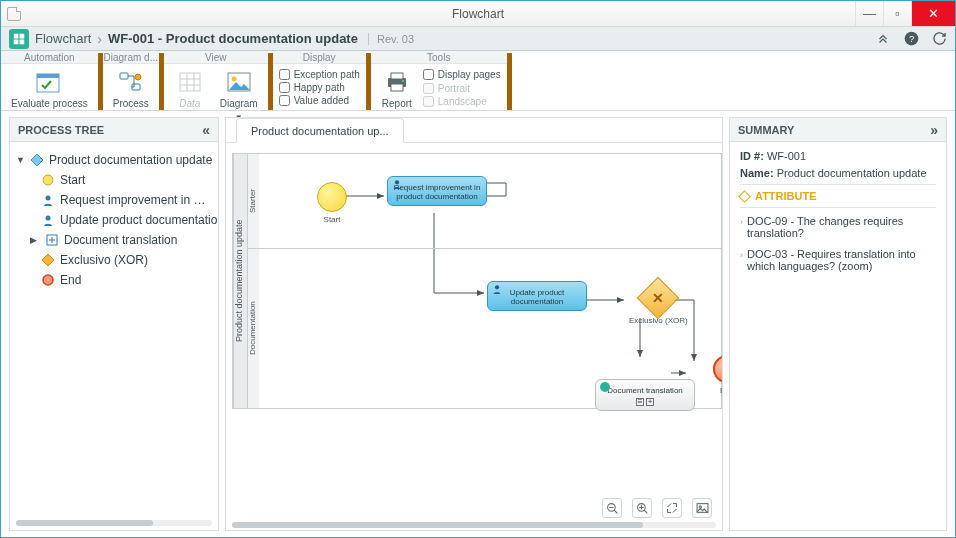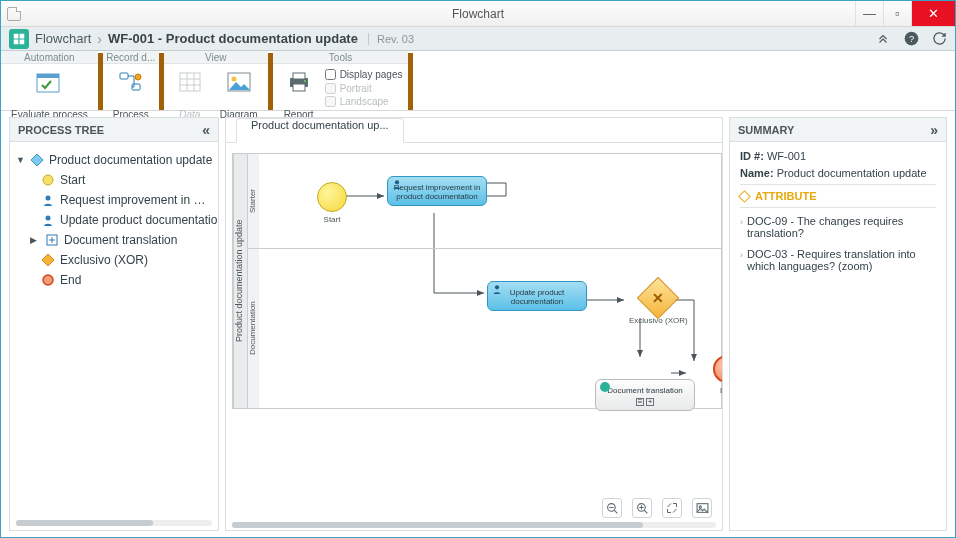--- a/index.html
+++ b/index.html
@@ -23,21 +23,21 @@
 .bc-title { color:#3a4548; font-weight:bold; }
 .bc-rev { color:#8a969a; font-size:11px; border-left:1px solid #c0c8cb; padding-left:8px; margin-left:4px;}
 .header-actions { margin-left:auto; display:flex; gap:12px; align-items:center; color:#4b5a5e; }
 .header-actions .ic { width:16px; height:16px; cursor:pointer; display:flex;align-items:center;justify-content:center;}
 
 
 .ribbon { height:60px; background:#fff; border-bottom:1px solid #d8d8d8; display:flex; padding-top:2px;}
 .rgroup { border-right:5px solid #a16207; padding:0 6px; display:flex; flex-direction:column; }
 .rgroup-title { font-size:10px; color:#7e8a8e; text-align:center; background:#f1f4f5; height:13px; line-height:13px; margin:-2px -6px 2px; border-bottom:1px solid #e4e4e4;}
 .rgroup-body { display:flex; gap:6px; flex:1; align-items:flex-start; padding-top:2px; }
-.rbtn { display:flex; flex-direction:column; align-items:center; gap:15px; min-width:40px; padding:2px 4px; cursor:pointer; border-radius:3px; }
+.rbtn { display:flex; flex-direction:column; align-items:center; gap:4px; min-width:40px; padding:2px 4px; cursor:pointer; border-radius:3px; }
 .rbtn.disabled { color:#b7bfc1; cursor:default;font-style:italic; }
 .rbtn .ricon { width:26px; height:24px; display:flex;align-items:center;justify-content:center; }
 .rbtn .rlabel { font-size:10px; color:#4a565a; text-align:center; line-height:11px;}
 .rbtn .carrot { font-size:8px; color:#4a565a; }
 .rchk-list { display:flex; flex-direction:column; gap:2px; font-size:10px; color:#4a565a; padding-top:1px;}
 .rchk-list.disabled { color:#b7bfc1; }
 .rchk { display:flex; align-items:center; gap:4px; }
 .rchk input { width:11px; height:11px; }
 
 
@@ -54,21 +54,21 @@
 .tree-row .tog { width:10px; font-size:9px; color:#4a565a; cursor:pointer;}
 .tree-row .ticon { width:14px;height:14px; display:flex;align-items:center;justify-content:center; flex-shrink:0;}
 .tree .ind1 { padding-left:14px; }
 .tree .ind1b { padding-left:25px; }
 .left .scrollbar { height:6px; background:#eee; margin:0 6px 4px; border-radius:3px; position:relative;}
 .left .scrollbar::after{content:'';position:absolute;left:0;top:0;width:70%;height:100%;background:#c6cccf;border-radius:3px;}
 
 
 .center { flex:1; position:relative; }
 .tabbar { height:26px; display:flex; align-items:flex-end; padding-left:10px; border-bottom:1px solid #dcdfe0; margin-top:-1px;}
-.tab { height:25px; background:#fff; border:1px solid #dcdfe0; border-bottom:1px solid #fff; border-radius:4px 4px 0 0; padding:0 14px; display:flex; font-size:11px; color:#34434a; margin-bottom:-1px;}
+.tab { height:25px; background:#fff; border:1px solid #dcdfe0; border-bottom:1px solid #fff; border-radius:4px 4px 0 0; padding:0 14px; display:flex; align-items:center; font-size:11px; color:#34434a; margin-bottom:-1px;}
 .canvas { flex:1; position:relative; overflow:hidden; background:#fff; }
 .canvas .hscroll { position:absolute; left:6px; right:6px; bottom:2px; height:6px; background:#eee; border-radius:3px;}
 .canvas .hscroll::after{content:'';position:absolute;left:0;top:0;width:85%;height:100%;background:#c6cccf;border-radius:3px;}
 .canvas-tools { position:absolute; right:10px; bottom:12px; display:flex; gap:10px; }
 .canvas-tools .ct { width:20px;height:20px; border:1px solid #cfd4d6; border-radius:3px; display:flex;align-items:center;justify-content:center; color:#5f6b6f; cursor:pointer; background:#fff;}
 
 
 .pool { position:absolute; left:6px; top:10px; width:490px; height:256px; border:1px solid #c8cdd0; display:flex; }
 .pool-title { width:14px; background:#e9ebec; border-right:1px solid #c8cdd0; writing-mode:vertical-rl; transform:rotate(180deg); text-align:center; font-size:9px; color:#4e575a; padding:4px 0;}
 .lanes { flex:1; display:flex; flex-direction:column; }
@@ -155,21 +155,21 @@
               <rect x="1" y="3" width="22" height="18" fill="#fff" stroke="#5aa0d0"></rect>
               <rect x="1" y="3" width="22" height="4" fill="#5aa0d0"></rect>
               <path d="M6 14l3 3 6-7" stroke="#3a9a3a" fill="none" stroke-width="2"></path>
             </svg>
           </span>
         <span class="rlabel">Evaluate process</span>
       </div>
     </div>
   </div>
   <div class="rgroup">
-    <div class="rgroup-title">Record d...</div>
+    <div class="rgroup-title">Diagram d...</div>
     <div class="rgroup-body">
       <div class="rbtn">
         <span class="ricon">
             <svg width="26" height="22" viewBox="0 0 26 22">
               <rect x="2" y="2" width="8" height="6" rx="1" fill="#fff" stroke="#2a7ab8"></rect>
               <rect x="14" y="13" width="8" height="6" rx="1" fill="#fff" stroke="#2a7ab8"></rect>
               <path d="M10 5h6v11h-2" stroke="#2a7ab8" fill="none"></path>
               <circle cx="20" cy="6" r="3" fill="#f5a623" stroke="#c77a0a"></circle>
             </svg>
           </span>
@@ -192,20 +192,39 @@
       <div class="rbtn">
         <span class="ricon">
             <svg width="24" height="20" viewBox="0 0 24 20">
               <rect x="1" y="1" width="22" height="18" fill="#fff" stroke="#7a8a8e"></rect>
               <circle cx="7" cy="7" r="2.5" fill="#f5c13a"></circle>
               <path d="M2 18l7-8 5 5 3-3 6 6z" fill="#4aa0d8"></path>
             </svg>
           </span>
         <span class="rlabel">Diagram</span>
         <span class="carrot">▼</span>
+      </div>
+    </div>
+  </div>
+  <div class="rgroup">
+    <div class="rgroup-title">Display</div>
+    <div class="rgroup-body">
+      <div class="rchk-list">
+        <label class="rchk">
+            <input type="checkbox" style="">
+            <span>Exception path</span>
+          </label>
+        <label class="rchk">
+            <input type="checkbox" style="">
+            <span>Happy path</span>
+          </label>
+        <label class="rchk">
+            <input type="checkbox" style="">
+            <span>Value added</span>
+          </label>
       </div>
     </div>
   </div>
   <div class="rgroup">
     <div class="rgroup-title">Tools</div>
     <div class="rgroup-body">
       <div class="rbtn">
         <span class="ricon">
             <svg width="24" height="22" viewBox="0 0 24 22">
               <rect x="3" y="7" width="18" height="9" rx="1" fill="#5a6a6e"></rect>

